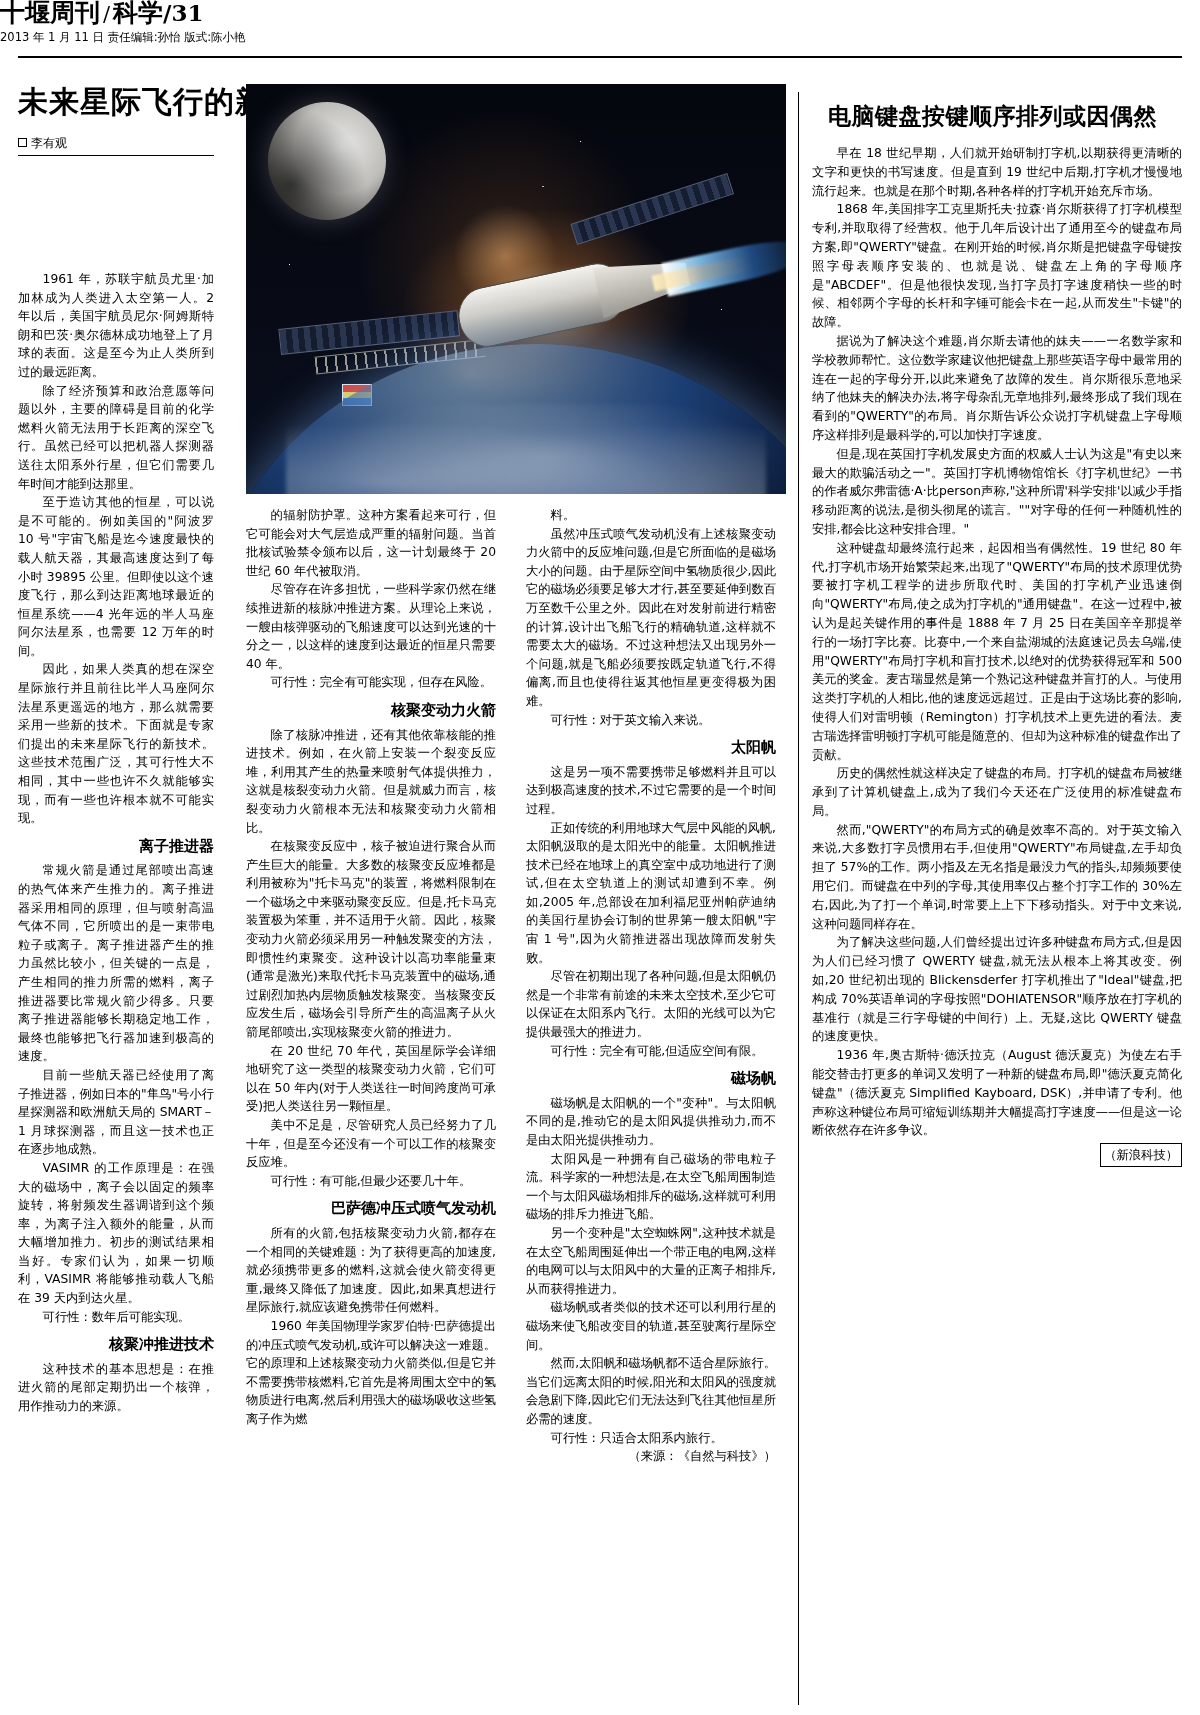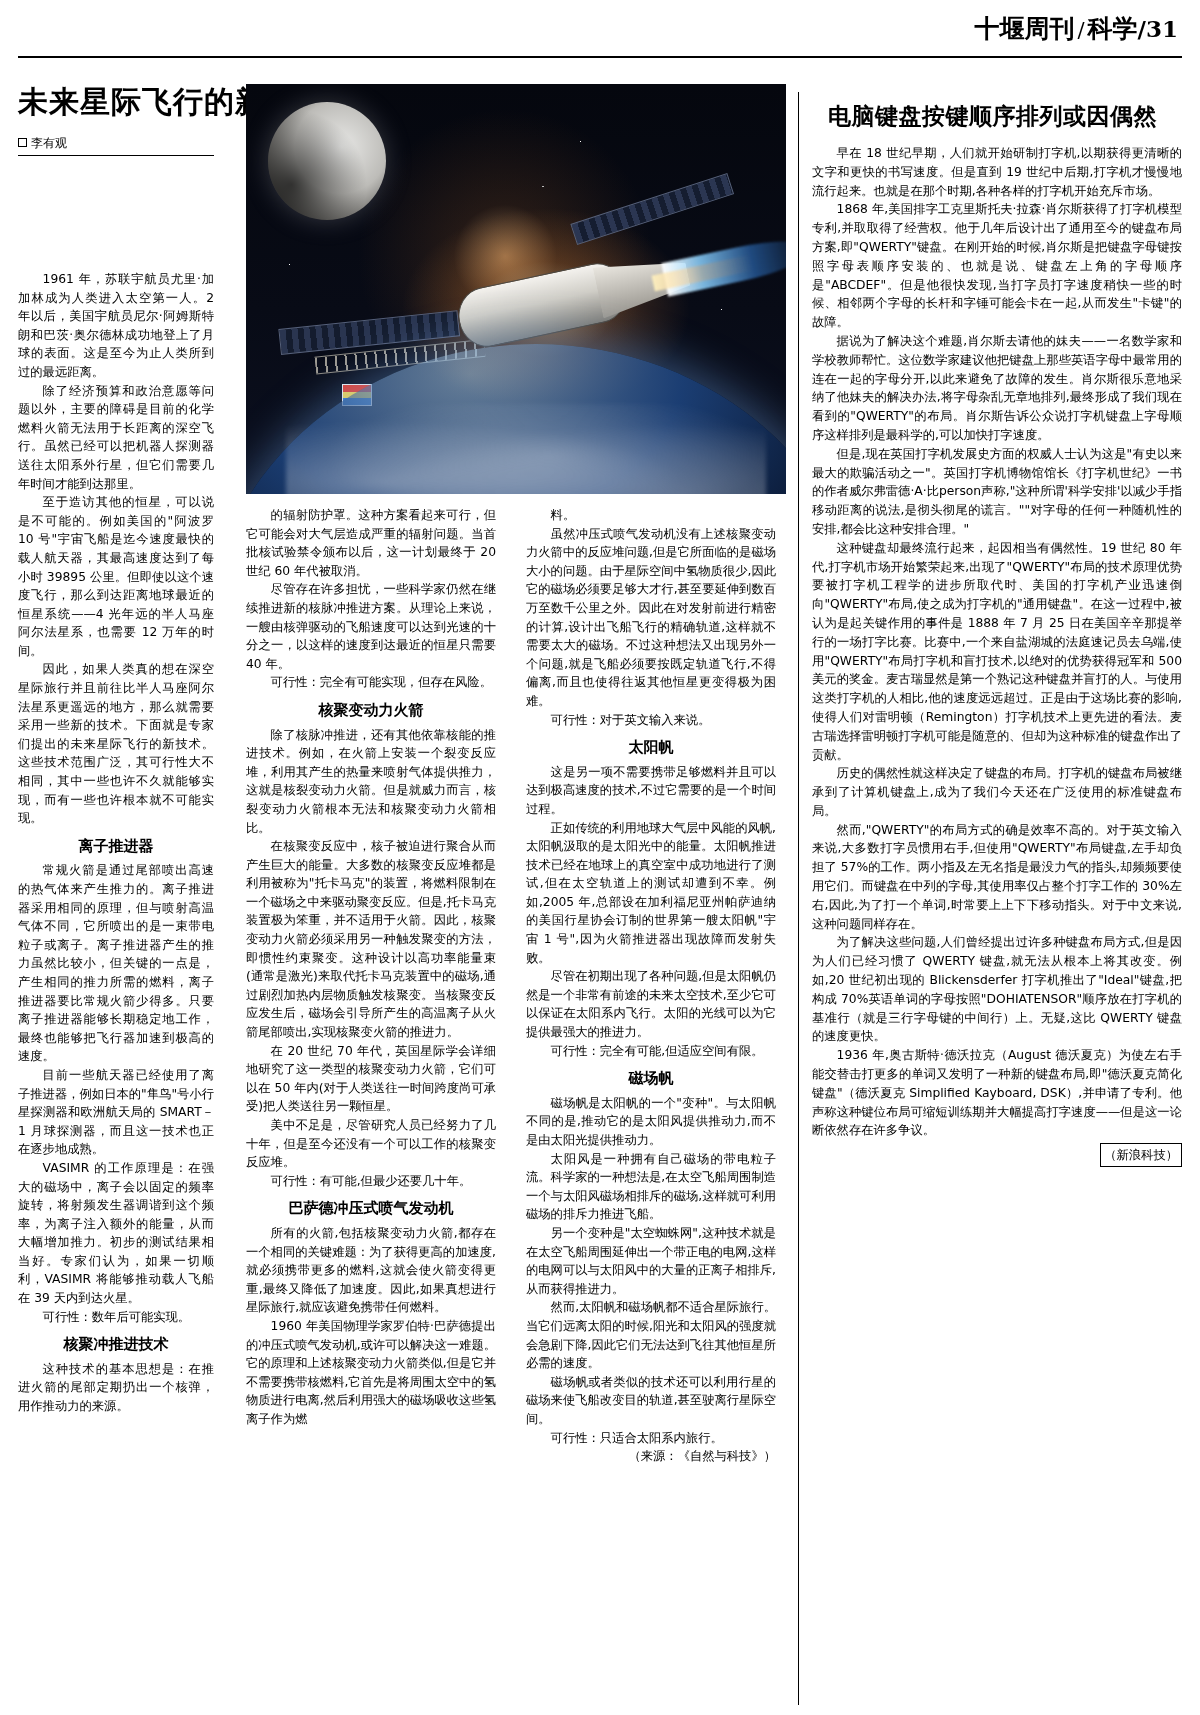--- a/index.html
+++ b/index.html
@@ -9,22 +9,21 @@
     background:#ffffff;
     font-family:"DejaVu Sans","Liberation Sans",sans-serif;
     color:#000;
     position:relative;
   }
   .page { width:1200px; height:1715px; position:relative; padding:0; }
 
   
   .masthead {
     position:absolute; top:0; left:0; right:0; height:58px;
-    padding:16px 22px 0 0;
-    text-align:right;
+    padding:0 22px 0 0;
   }
   .mast-line1 {
     font-family:"DejaVu Serif","Liberation Serif",serif;
     font-size:21px; font-weight:bold; letter-spacing:0px;
     line-height:26px;
   }
   .mast-line1 .slash { font-weight:normal; margin:0 3px; }
   .mast-line1 .big { font-size:25px; }
   .mast-line1 .pagenum { font-size:23px; }
   .mast-line2 {
@@ -157,21 +156,21 @@
   
   .col {
     position:absolute; top:0;
     font-size:12.3px; line-height:18.6px; text-align:justify;
     font-family:"DejaVu Sans","Liberation Sans",sans-serif;
   }
   .col p { margin:0 0 0 0; text-indent:2em; }
   .col p + p { margin-top:0px; }
   .subhead {
     font-family:"DejaVu Serif","Liberation Serif",serif;
-    font-weight:bold; font-size:15px; text-align:center; text-indent:0;
+    font-weight:bold; font-size:15px; text-align:right; text-indent:0;
     margin:9px 0 6px 0;
   }
   .feas { text-indent:0; }
   .source { text-align:right; text-indent:0; margin-top:4px; }
 
   #col1 { left:0;   top:200px; width:196px; }
   #col2 { left:228px; top:436px; width:250px; }
   #col3 { left:508px; top:436px; width:250px; }
 
   
@@ -189,20 +188,21 @@
 </style>
 </head>
 <body>
 
 <div class="page">
 
   <div class="masthead">
     <div class="mast-line1">
       <span class="big">十堰周刊</span><span class="slash">/</span><span class="big">科学</span><span class="pagenum">/</span><span class="pagenum">31</span>
     </div>
+    <div class="mast-line2">2013 年 1 月 11 日  责任编辑:孙怡  版式:陈小艳</div>
   </div>
   <div class="mast-rule"></div>
 
   <div class="content">
 
     <div class="left-zone">
 
       <h1 class="headline">未来星际飞行的新技术</h1>
 
       <div class="byline">
@@ -262,22 +262,22 @@
         <p class="feas">可行性：对于英文输入来说。</p>
         <div class="subhead">太阳帆</div>
         <p>这是另一项不需要携带足够燃料并且可以达到极高速度的技术,不过它需要的是一个时间过程。</p>
         <p>正如传统的利用地球大气层中风能的风帆,太阳帆汲取的是太阳光中的能量。太阳帆推进技术已经在地球上的真空室中成功地进行了测试,但在太空轨道上的测试却遭到不幸。例如,2005 年,总部设在加利福尼亚州帕萨迪纳的美国行星协会订制的世界第一艘太阳帆"宇宙 1 号",因为火箭推进器出现故障而发射失败。</p>
         <p>尽管在初期出现了各种问题,但是太阳帆仍然是一个非常有前途的未来太空技术,至少它可以保证在太阳系内飞行。太阳的光线可以为它提供最强大的推进力。</p>
         <p class="feas">可行性：完全有可能,但适应空间有限。</p>
         <div class="subhead">磁场帆</div>
         <p>磁场帆是太阳帆的一个"变种"。与太阳帆不同的是,推动它的是太阳风提供推动力,而不是由太阳光提供推动力。</p>
         <p>太阳风是一种拥有自己磁场的带电粒子流。科学家的一种想法是,在太空飞船周围制造一个与太阳风磁场相排斥的磁场,这样就可利用磁场的排斥力推进飞船。</p>
         <p>另一个变种是"太空蜘蛛网",这种技术就是在太空飞船周围延伸出一个带正电的电网,这样的电网可以与太阳风中的大量的正离子相排斥,从而获得推进力。</p>
+        <p>磁场帆或者类似的技术还可以利用行星的磁场来使飞船改变目的轨道,甚至驶离行星际空间。</p>
         <p>然而,太阳帆和磁场帆都不适合星际旅行。当它们远离太阳的时候,阳光和太阳风的强度就会急剧下降,因此它们无法达到飞往其他恒星所必需的速度。</p>
-        <p>磁场帆或者类似的技术还可以利用行星的磁场来使飞船改变目的轨道,甚至驶离行星际空间。</p>
         <p class="feas">可行性：只适合太阳系内旅行。</p>
         <p class="source">（来源：《自然与科技》）</p>
       </div>
     </div>
 
     <div class="divider"></div>
 
     <div class="right-zone">
       <h2 class="right-title">电脑键盘按键顺序排列或因偶然</h2>
       <div class="right-body">

